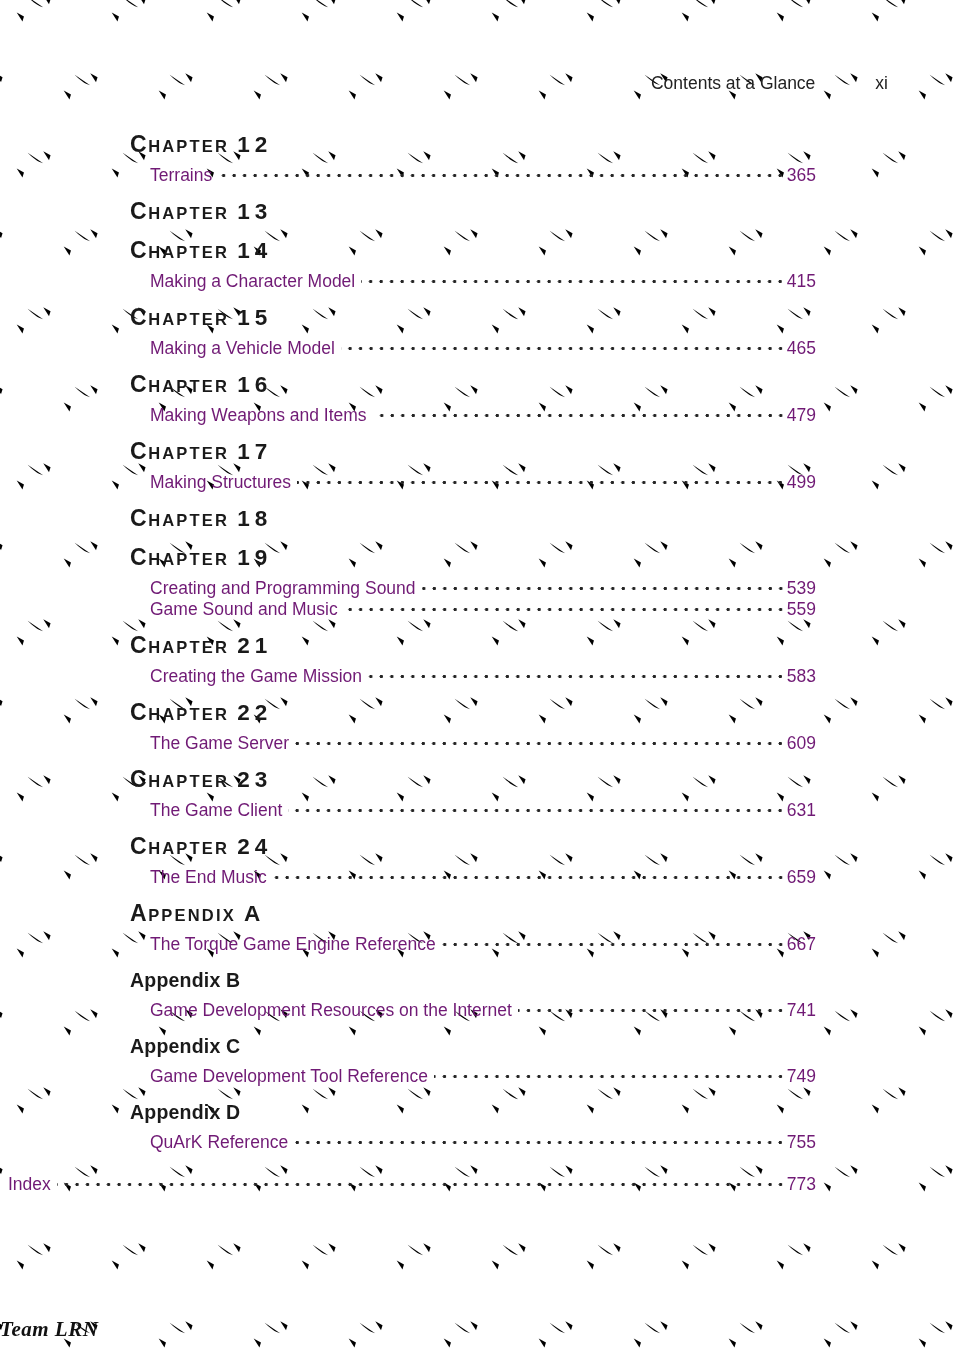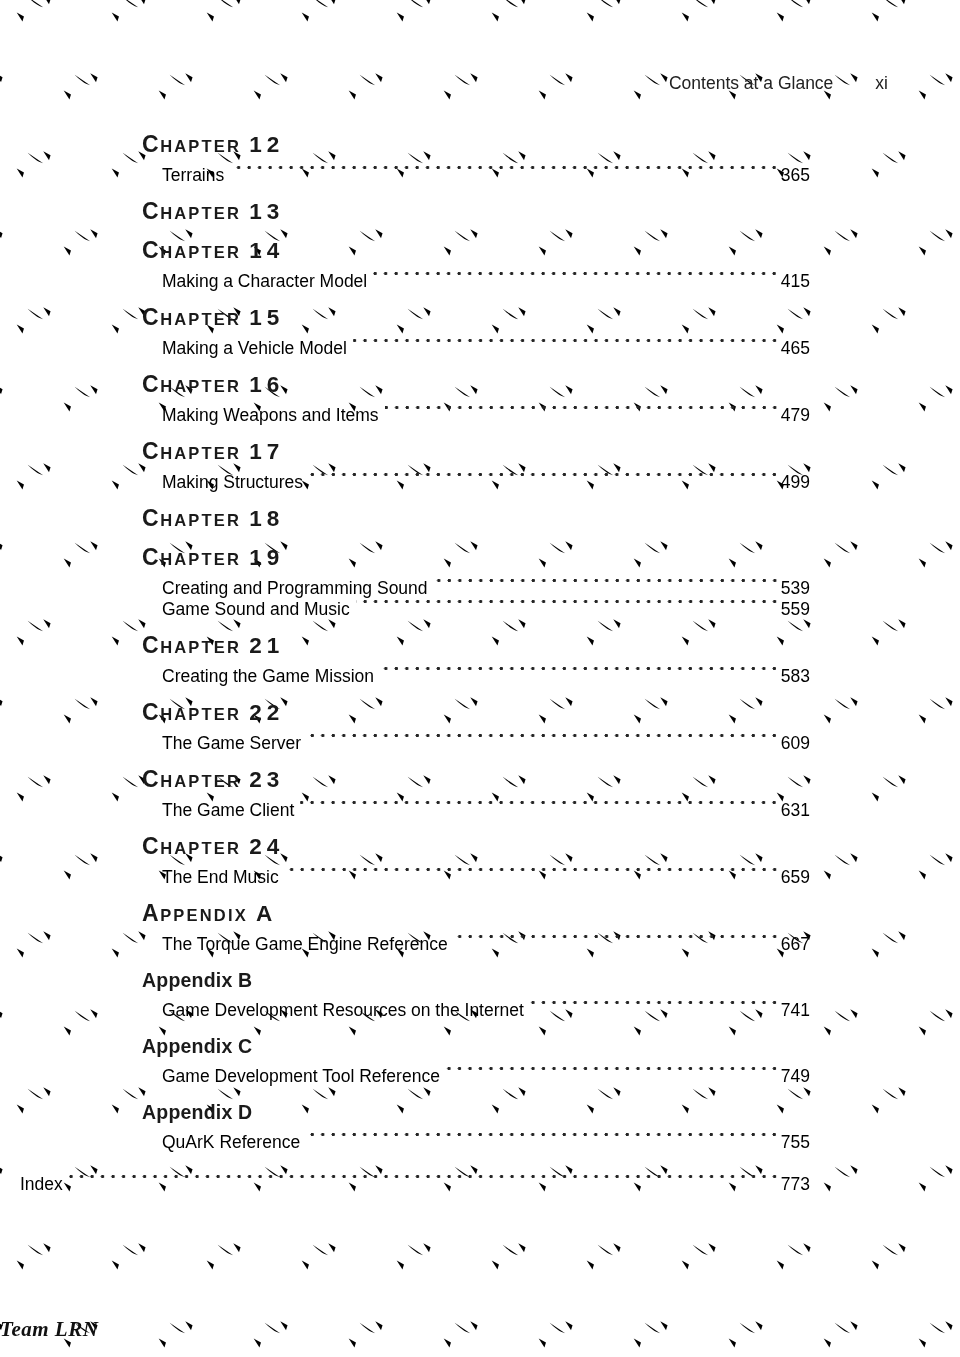--- a/index.html
+++ b/index.html
@@ -20,49 +20,49 @@
     transform: rotate(-33deg);
     overflow: visible;
   }
   #wm-defs { position: absolute; width: 0; height: 0; overflow: hidden; }
 
   
   .page-header {
     position: absolute; top: 73px; left: 0; right: 72px;
     z-index: 2;
     display: flex; justify-content: flex-end; align-items: flex-end;
-    gap: 42px;
+    gap: 60px;
     font-size: 17.5px;
     color: #222;
     margin-left: 32px;
   }
 
   
-  .content { position: absolute; top: 133px; left: 0; right: 10px; z-index: 1; padding-left: 12px; }
+  .content { position: absolute; top: 133px; left: 0; right: 4px; z-index: 1; }
 
   .heading {
     margin: 14px 140px 7px 130px;
     line-height: 22px;
     font-weight: 800;
     color: #1a1a1a;
     white-space: nowrap;
   }
   #toc-root > .block:first-child > .heading { margin-top: 0; }
 
   .sc-big   { font-size: 23px;  letter-spacing: 1.5px; }
   .sc-small { font-size: 16.5px; letter-spacing: 2.2px; }
   .sc-num   { font-size: 22.5px; letter-spacing: 5px; margin-left: 8px; }
   .plain-heading { font-size: 19.5px; font-weight: bold; letter-spacing: 0.2px; }
 
   .toc-line {
-    display: flex; align-items: flex-start;
+    display: flex; align-items: center;
     margin: 0 140px 0 150px;
     line-height: 21px;
     font-size: 17.5px;
-    color: #000000;
+    color: #701a75;
   }
   .toc-title { white-space: nowrap; }
   .leader {
     flex: 1;
     height: 5px;
     margin: 0 1px 0 6px;
     background-image: radial-gradient(circle at 5px 2.5px, #242424 1.45px, rgba(0,0,0,0) 1.95px);
     background-size: 10.5px 5px;
     background-repeat: repeat-x;
     background-position: right 0 bottom 0;

